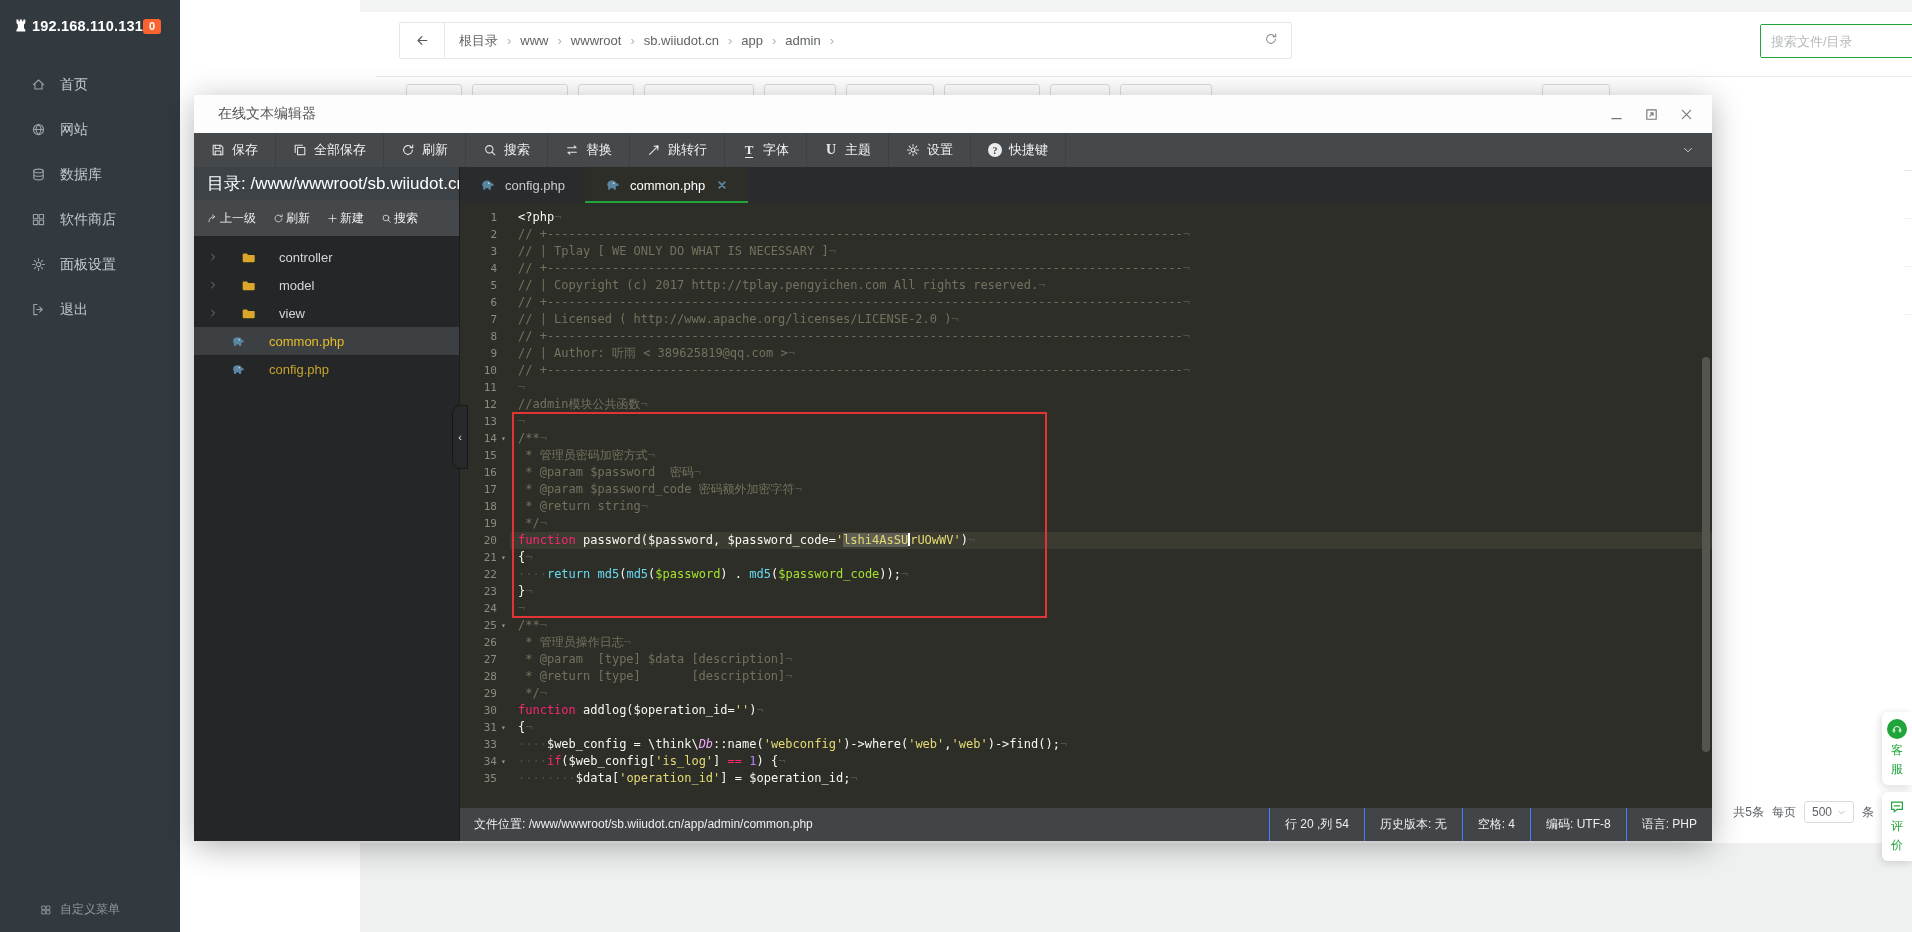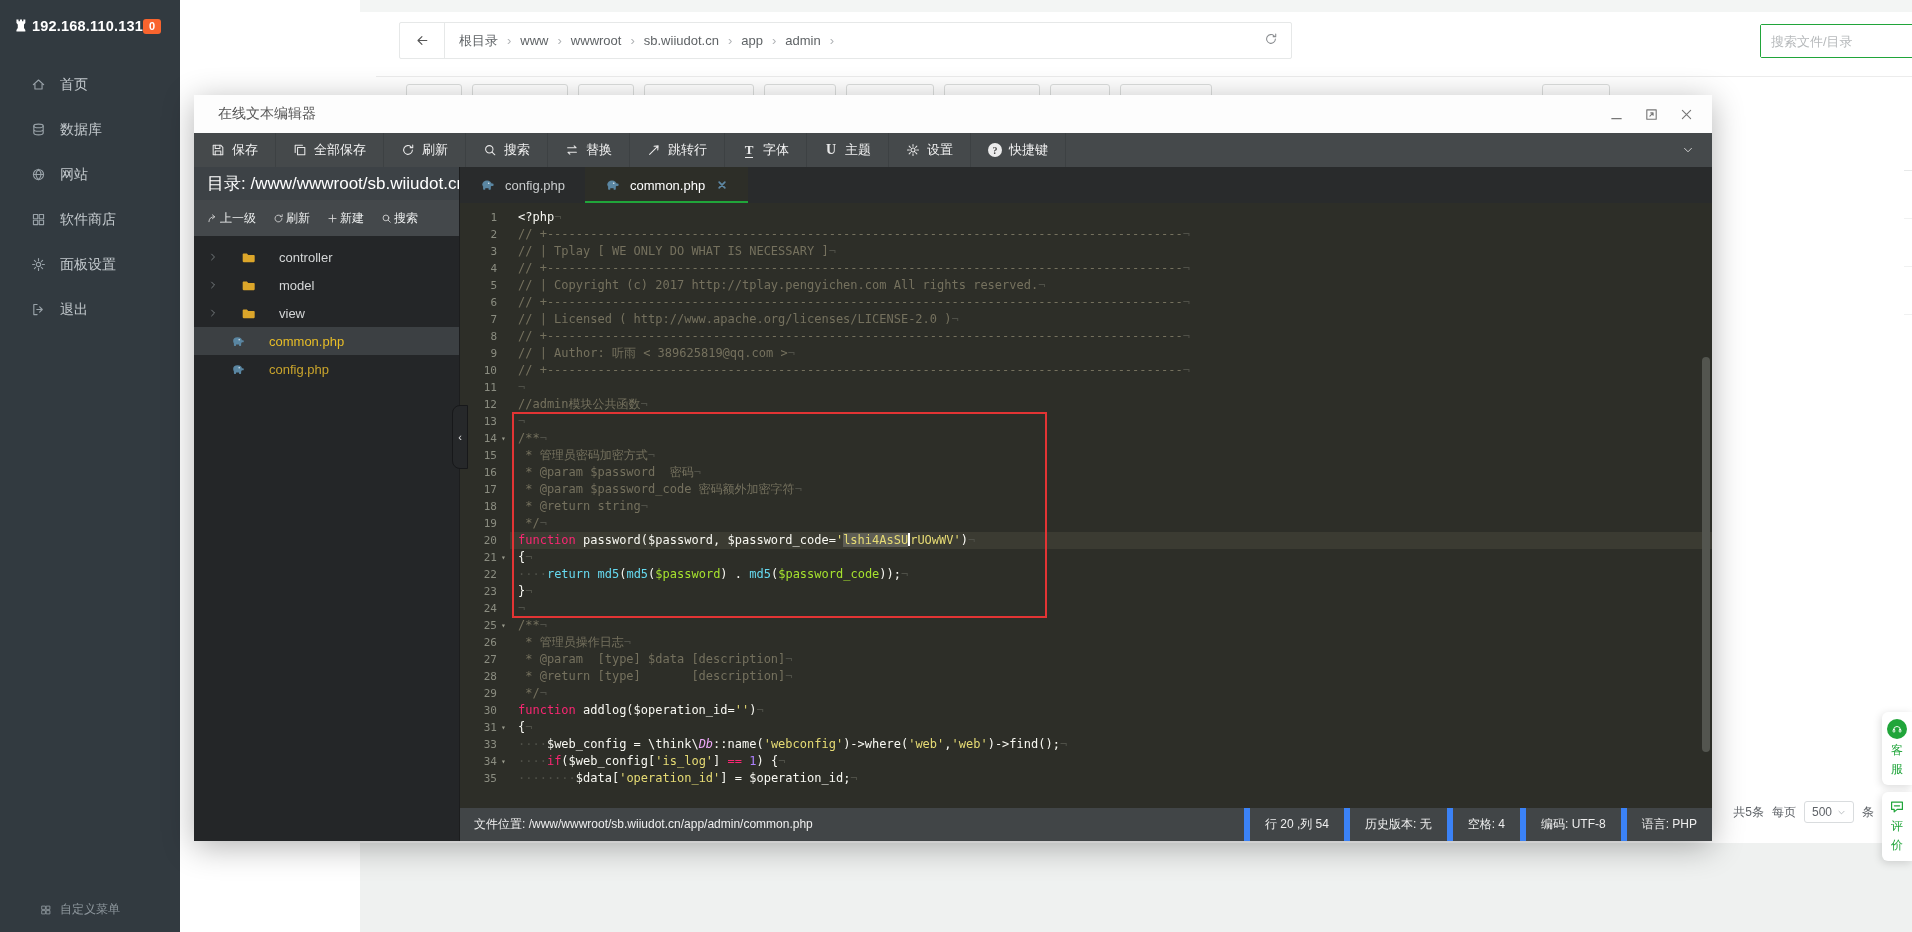--- a/index.html
+++ b/index.html
@@ -109,21 +109,21 @@
   .annotation-box { position:absolute; left:52px; top:209px; width:535px; height:206px;
                     border:2px solid #e23434; z-index:4; pointer-events:none; }
   .collapse-handle { position:absolute; left:-8px; top:238px; width:16px; height:64px; background:#26282a;
                      border:1px solid #17181a; border-radius:8px 0 0 8px; z-index:5; display:flex;
                      align-items:center; justify-content:center; color:#e0e0e0; font-size:11px; cursor:pointer; }
   .scroll-thumb { position:absolute; right:2px; top:190px; width:8px; height:395px; background:#53554f;
                   border-radius:4px; z-index:5; cursor:pointer; }
 
   .status-bar { height:33px; background:#414547; display:flex; align-items:stretch; color:#eeeeee; font-size:12px; }
   .sb-left { flex:1; display:flex; align-items:center; padding:0 14px; white-space:nowrap; overflow:hidden; }
-  .sb-cell { display:flex; align-items:center; padding:0 15px; border-left:6px solid #3b82f6; white-space:nowrap; }
+  .sb-cell { display:flex; align-items:center; padding:0 15px; border-left:1px solid #3b82f6; white-space:nowrap; }
 
   
   .widget { position:absolute; right:0; width:30px; background:#fff; border-radius:6px 0 0 6px;
             box-shadow:-1px 2px 8px rgba(0,0,0,.15); display:flex; flex-direction:column; align-items:center;
             padding:7px 0 8px; gap:4px; z-index:20; cursor:pointer; }
   .widget.w1 { top:712px; }
   .widget.w2 { top:792px; }
   .wicon-filled { width:20px; height:20px; border-radius:50%; background:#20a53a; color:#fff;
                   display:flex; align-items:center; justify-content:center; }
   .wicon-line { color:#20a53a; display:flex; }
@@ -162,34 +162,34 @@
           <span class="icn i15">
             <svg viewBox="0 0 16 16">
               <path d="M2.5 8.2 8 3.2l5.5 5M4.2 7.2v5.6h7.6V7.2"></path>
             </svg>
           </span>
           <span class="side-label">首页</span>
         </div>
         <div class="side-item">
           <span class="icn i15">
             <svg viewBox="0 0 16 16">
+              <circle cx="8" cy="8" r="5.4"></circle>
+              <path d="M2.6 8h10.8M8 2.6C4.4 6 4.4 10 8 13.4M8 2.6c3.6 3.4 3.6 7.4 0 10.8"></path>
+            </svg>
+          </span>
+          <span class="side-label">网站</span>
+        </div>
+        <div class="side-item">
+          <span class="icn i15">
+            <svg viewBox="0 0 16 16">
               <ellipse cx="8" cy="4.2" rx="5" ry="1.9"></ellipse>
               <path d="M3 4.2v7.6c0 1 2.2 1.9 5 1.9s5-.9 5-1.9V4.2M3 8c0 1 2.2 1.9 5 1.9S13 9 13 8"></path>
             </svg>
           </span>
           <span class="side-label">数据库</span>
-        </div>
-        <div class="side-item">
-          <span class="icn i15">
-            <svg viewBox="0 0 16 16">
-              <circle cx="8" cy="8" r="5.4"></circle>
-              <path d="M2.6 8h10.8M8 2.6C4.4 6 4.4 10 8 13.4M8 2.6c3.6 3.4 3.6 7.4 0 10.8"></path>
-            </svg>
-          </span>
-          <span class="side-label">网站</span>
         </div>
         <div class="side-item">
           <span class="icn i15">
             <svg viewBox="0 0 16 16">
               <rect x="2.6" y="2.6" width="4.6" height="4.6"></rect>
               <rect x="8.8" y="2.6" width="4.6" height="4.6"></rect>
               <rect x="2.6" y="8.8" width="4.6" height="4.6"></rect>
               <rect x="8.8" y="8.8" width="4.6" height="4.6"></rect>
             </svg>
           </span>

